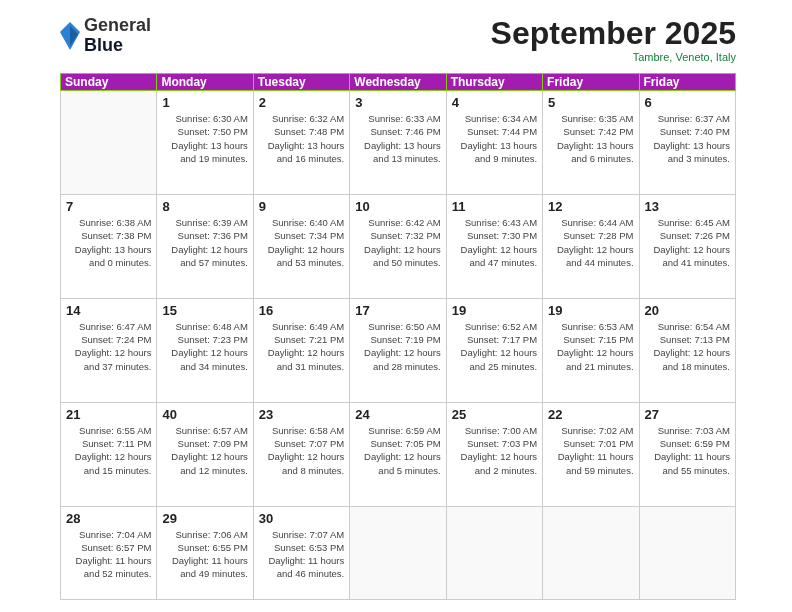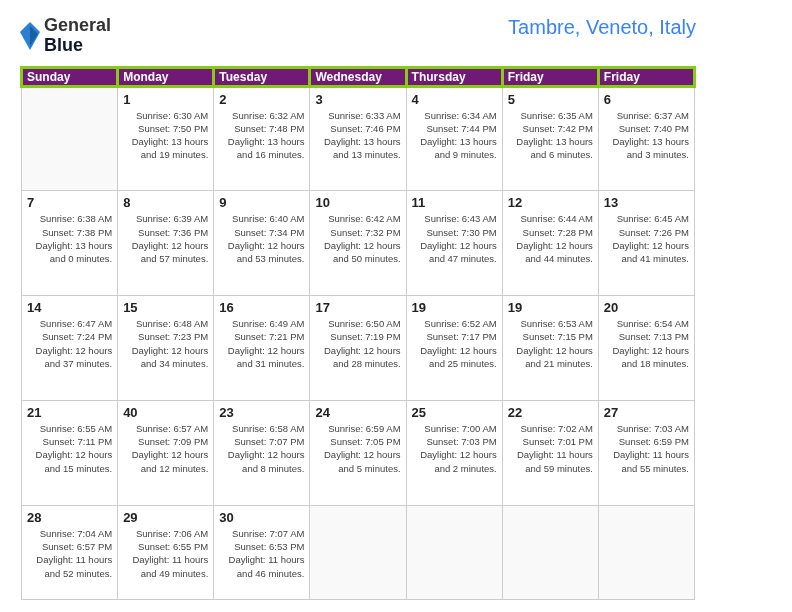--- a/index.html
+++ b/index.html
@@ -9,20 +9,21 @@
       font-family: Arial, sans-serif;
       background: #fff;
       overflow: hidden;
     }
     .page {
       width: 716px;
       height: 612px;
       padding: 16px 20px 12px 20px;
       display: flex;
       flex-direction: column;
+      margin-left: 40px;
     }
     .header {
       display: flex;
       justify-content: space-between;
       align-items: flex-start;
       margin-bottom: 10px;
     }
     .logo {
       display: flex;
       align-items: center;
@@ -42,38 +43,38 @@
     .title-block {
       text-align: right;
     }
     .month-title {
       font-size: 32px;
       font-weight: bold;
       color: #222;
       line-height: 1.1;
     }
     .subtitle {
-      font-size: 20px;
-      color: #3b82f6;
+      font-size: 11px;
+      color: #15803d;
     }
     .calendar {
       flex: 1;
       border: 1px solid #ccc;
       border-collapse: collapse;
       width: 100%;
       table-layout: fixed;
     }
     .calendar th {
-      background: #701a75;
+      background: #a21caf;
       color: #fff;
       font-size: 12px;
       font-weight: bold;
       padding: 1px 4px;
       text-align: left;
-      border: 3px solid #84cc16;
+      border: 1px solid #84cc16;
     }
     .calendar td {
       border: 1px solid #ccc;
       vertical-align: top;
       padding: 4px 5px;
       font-size: 10px;
       color: #333;
       height: 88px;
     }
     .day-number {
@@ -104,20 +105,21 @@
       <svg class="logo-icon" viewBox="0 0 20 28" xmlns="http://www.w3.org/2000/svg">
         <polygon points="10,0 20,10 10,28 0,10" fill="#2b7fd4"></polygon>
         <polygon points="10,4 18,12 10,24" fill="#1a5fa0"></polygon>
       </svg>
       <div class="logo-text">
         <span class="logo-general">General</span><br>
         <span class="logo-blue">Blue</span>
       </div>
     </div>
     <div class="title-block">
+      <div class="month-title">September 2025</div>
       <div class="subtitle">Tambre, Veneto, Italy</div>
     </div>
   </div>
 
   <table class="calendar">
     <thead>
       <tr>
         <th>Sunday</th>
         <th>Monday</th>
         <th>Tuesday</th>

